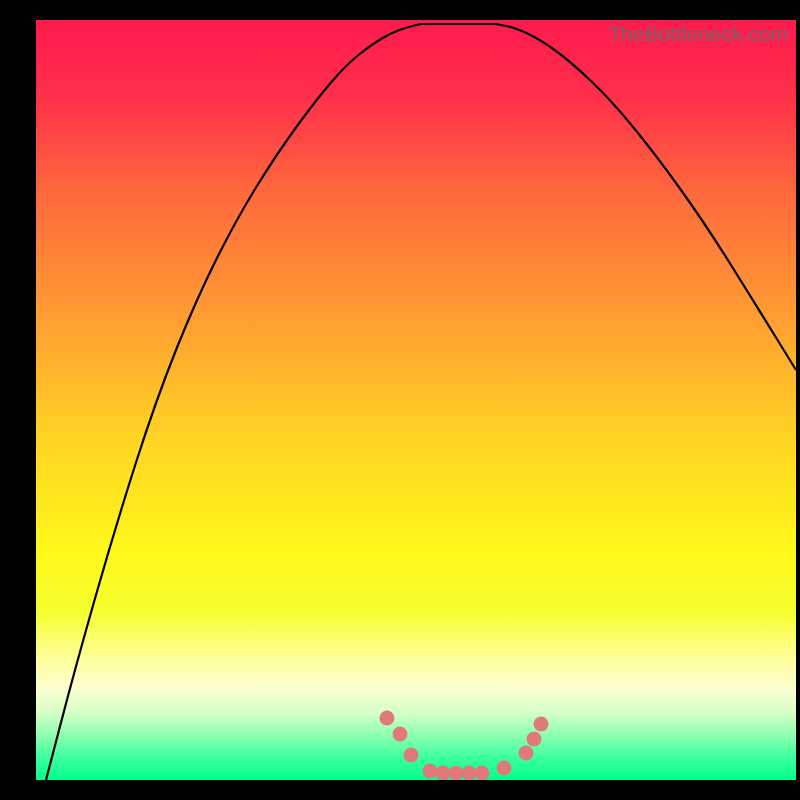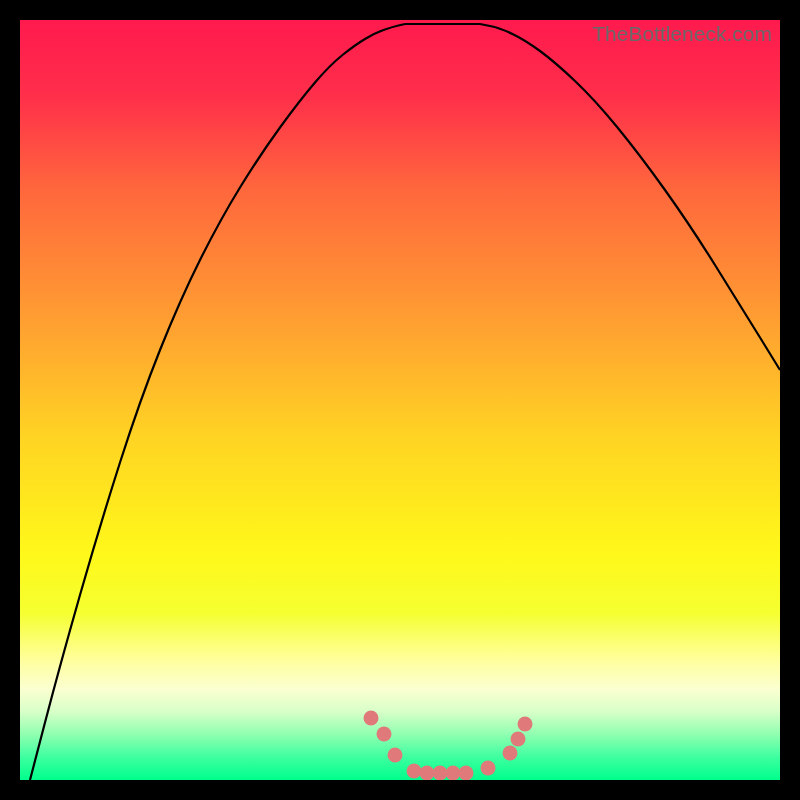--- a/index.html
+++ b/index.html
@@ -5,21 +5,21 @@
   html, body {
     margin: 0;
     padding: 0;
     width: 800px;
     height: 800px;
     background: #000000;
     overflow: hidden;
   }
   .frame {
     position: absolute;
-    left: 20px;
+    left: 36px;
     top: 20px;
     width: 760px;
     height: 760px;
   }
   .gradient-bg {
     position: absolute;
     left: 0;
     top: 0;
     width: 760px;
     height: 760px;

